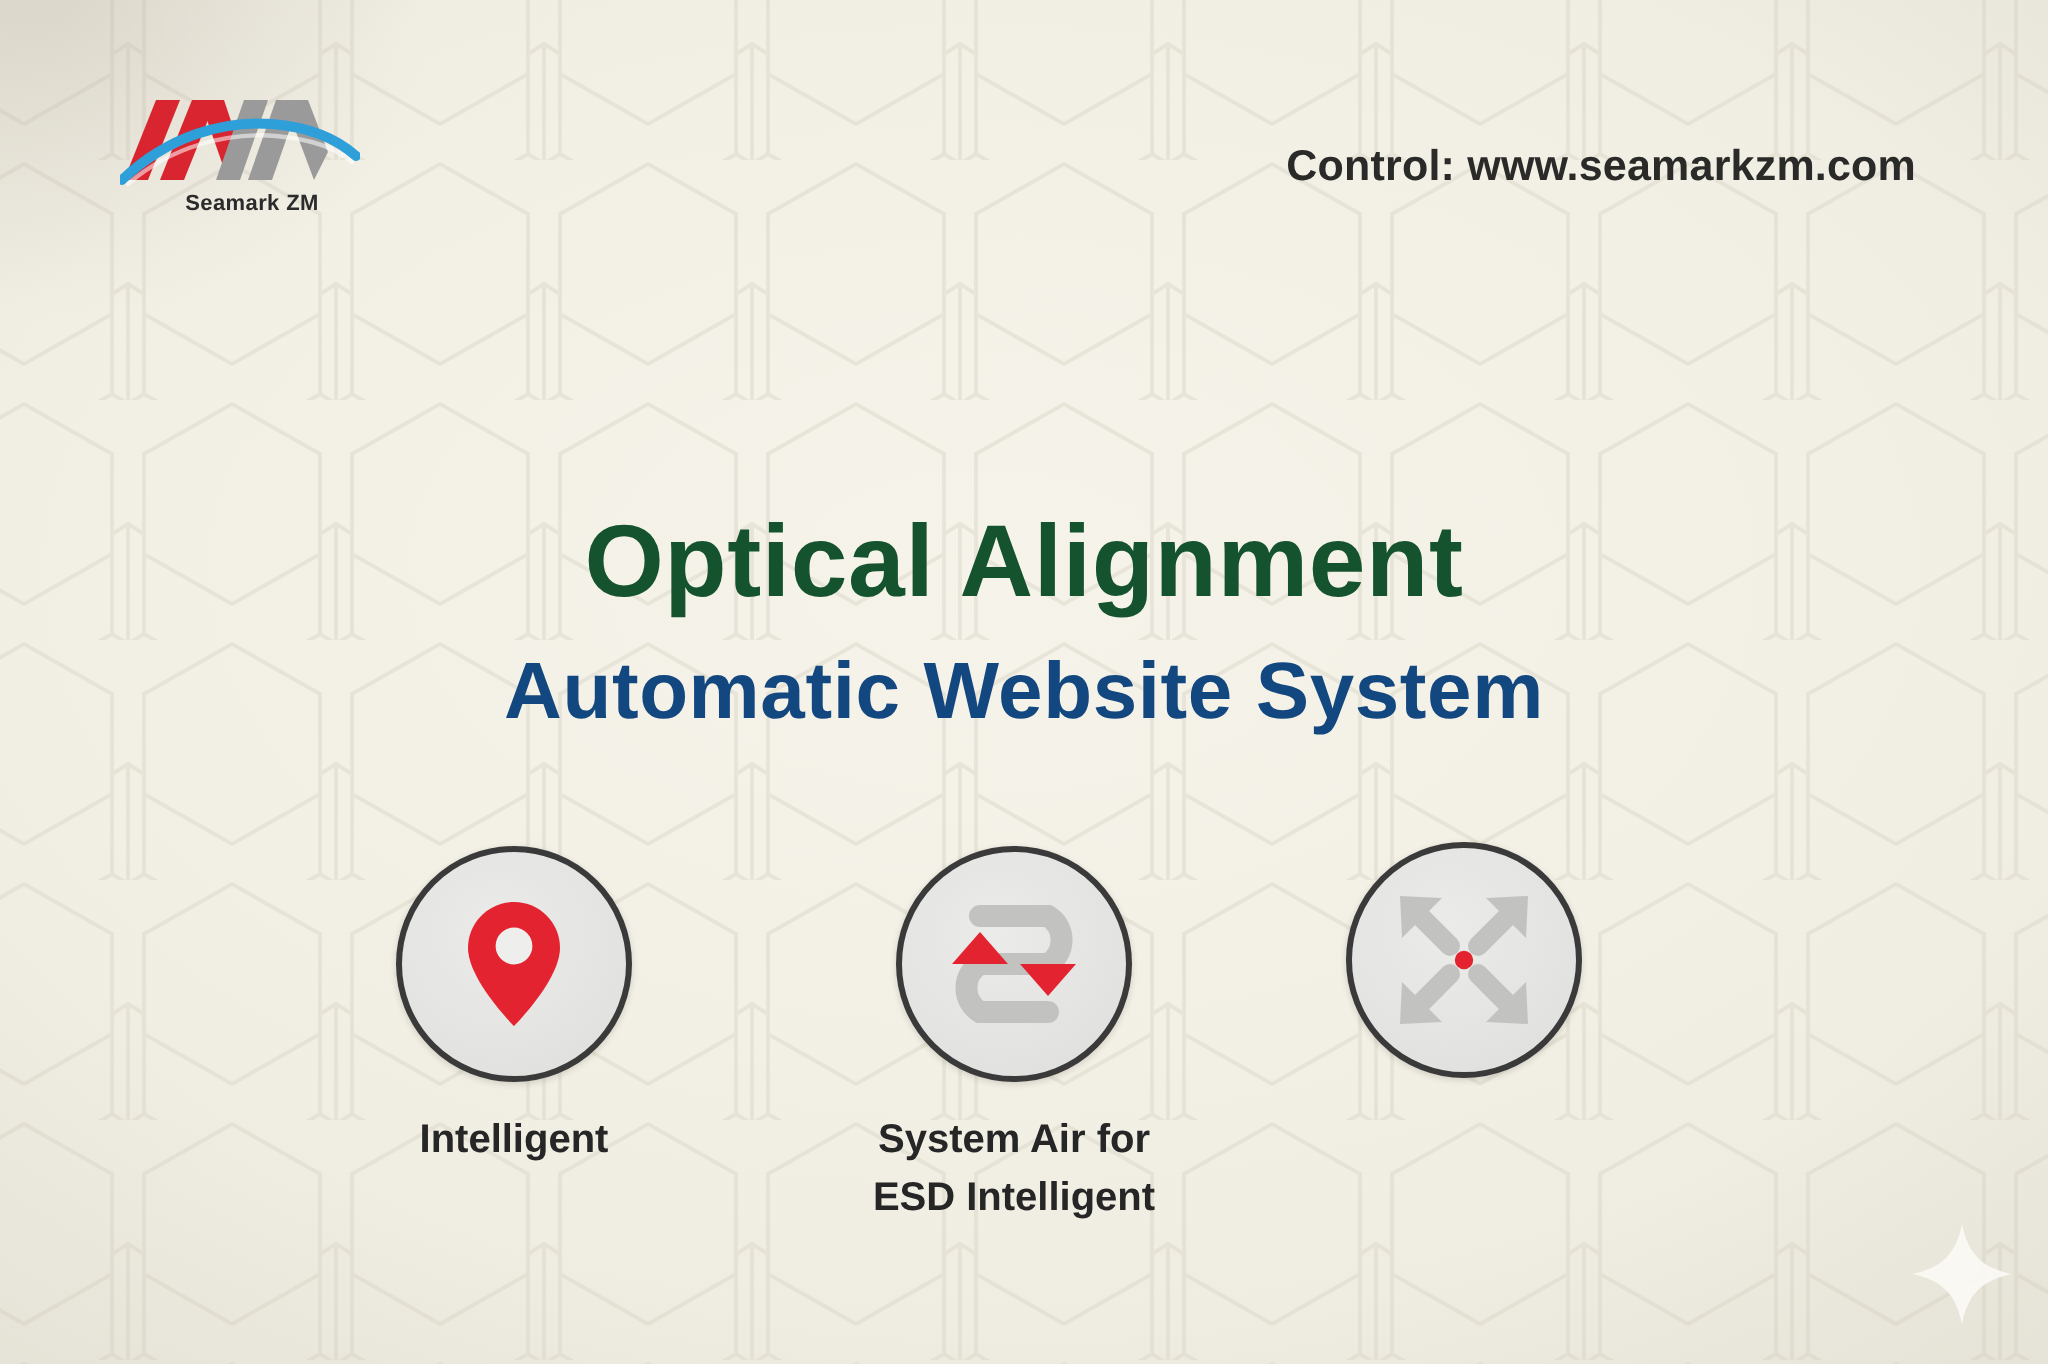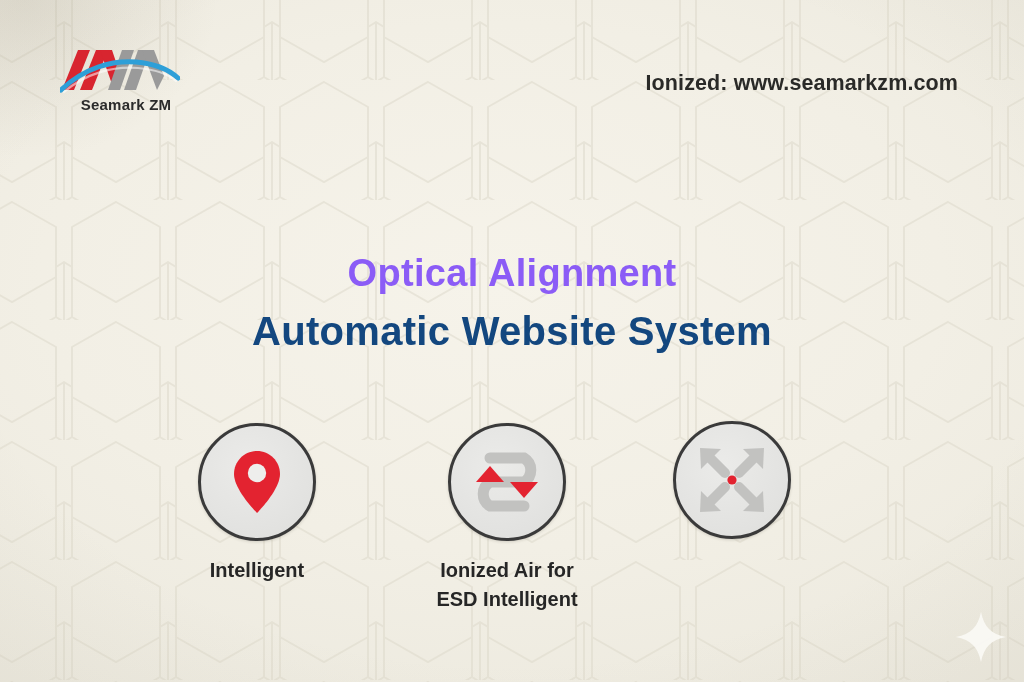--- a/index.html
+++ b/index.html
@@ -61,21 +61,21 @@
     top: 0;
     width: 120px;
     height: 52px;
   }
   .logo-name {
     position: absolute;
     left: 0;
     top: 50px;
     width: 164px;
     text-align: center;
-    font-size: 15px;
+    font-size: 11px;
     font-weight: bold;
     color: #2b2b2b;
     letter-spacing: 0.2px;
   }
 
   
   .website {
     position: absolute;
     right: 66px;
     top: 71px;
@@ -88,23 +88,23 @@
 
   
   .headline {
     position: absolute;
     left: 0;
     top: 252px;
     width: 1024px;
     text-align: center;
   }
   .headline-1 {
-    font-size: 38px;
-    font-weight: bold;
-    color: #8b5cf6;
+    font-size: 51px;
+    font-weight: bold;
+    color: #14532d;
     letter-spacing: 0.3px;
     line-height: 1.15;
   }
   .headline-2 {
     margin-top: 12px;
     font-size: 40px;
     font-weight: bold;
     color: #13477f;
     letter-spacing: 0.3px;
     line-height: 1.15;
@@ -197,21 +197,21 @@
         <polygon points="78,4 90,4 76,44 64,44" fill="#9a9a9a"></polygon>
         <polygon points="82,4 94,4 104,30 97,44" fill="#9a9a9a"></polygon>
       </g>
 
       <path d="M1,44 C24,22 52,14 76,16 C94,17.5 108,23 118,32" fill="none" stroke="#2e9fd8" stroke-width="5" stroke-linecap="round"></path>
       <path d="M4,46 C26,27 54,20 78,22 C95,23.5 108,28 116,35" fill="none" stroke="#ffffff" stroke-width="2.2" stroke-linecap="round" opacity="0.55"></path>
     </svg>
     <div class="logo-name">Seamark ZM</div>
   </div>
 
-  <div class="website">Ionized: www.seamarkzm.com</div>
+  <div class="website">Control: www.seamarkzm.com</div>
 
   <div class="headline">
     <div class="headline-1">Optical Alignment</div>
     <div class="headline-2">Automatic Website System</div>
   </div>
 
   <div class="features">
 
     <div class="feature" style="left:139px; top:13px; width:236px;">
       <div class="feature-circle">
@@ -229,21 +229,21 @@
       <div class="feature-circle">
         <svg width="74" height="68" viewBox="0 0 74 68" aria-hidden="true">
 
           <path d="M20 10 H54 A14 14 0 0 1 54 34 H20 A14 14 0 0 0 20 58 H54" fill="none" stroke="#c2c2c0" stroke-width="11" stroke-linecap="round"></path>
 
           <path d="M20 18 L34 34 L6 34 Z" fill="#e32330"></path>
           <path d="M54 50 L40 34 L68 34 Z" fill="#e32330"></path>
         </svg>
       </div>
       <div class="feature-label">
-        <div>Ionized Air for</div>
+        <div>System Air for</div>
         <div>ESD Intelligent</div>
       </div>
     </div>
 
     <div class="feature" style="left:614px; top:11px; width:236px;">
       <div class="feature-circle">
         <svg width="74" height="74" viewBox="0 0 74 74" aria-hidden="true">
           <g stroke="#c2c2c0" stroke-width="10" stroke-linecap="round" fill="none">
             <line x1="30" y1="30" x2="11" y2="11"></line>
             <line x1="44" y1="30" x2="63" y2="11"></line>

